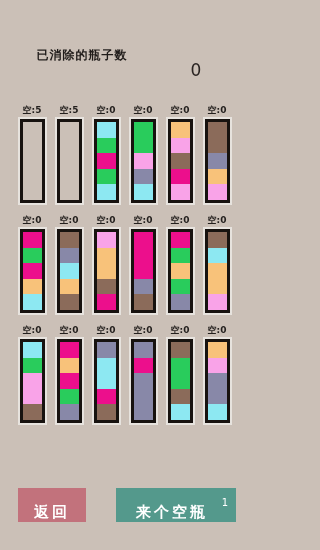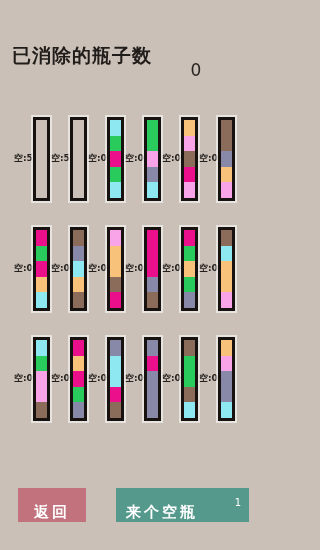--- a/index.html
+++ b/index.html
@@ -30,21 +30,21 @@
     width: 249px;
     height: 56px;
   }
   .header-title {
     position: absolute;
     left: 8px;
     top: 0;
     width: 148px;
     text-align: center;
     font-family: "DejaVu Sans", sans-serif;
-    font-size: 19px;
+    font-size: 12px;
     font-weight: bold;
     line-height: 22px;
     color: #201c1a;
     letter-spacing: 1px;
   }
   .header-count {
     position: absolute;
     left: 176px;
     top: 16px;
     width: 40px;
@@ -65,21 +65,21 @@
     position: relative;
     height: 110px;
     display: flex;
     justify-content: space-between;
     padding: 0 14px;
     box-sizing: border-box;
   }
   .bottle-cell {
     width: 36px;
     display: flex;
-    flex-direction: row;
+    flex-direction: column;
     align-items: center;
   }
   .bottle-label {
     font-family: "DejaVu Sans", sans-serif;
     font-size: 9px;
     font-weight: bold;
     color: #231f1d;
     line-height: 12px;
     margin-bottom: 3px;
     white-space: nowrap;
@@ -127,24 +127,24 @@
   }
   .btn-back {
     left: 18px;
     top: 0;
     width: 68px;
     background: #c2727c;
   }
   .btn-empty {
     left: 116px;
     top: 0;
-    width: 133px;
+    width: 120px;
     background: #54998c;
     justify-content: flex-start;
-    padding-left: 10px;
+    padding-left: 20px;
     box-sizing: border-box;
   }
   .btn-badge {
     position: absolute;
     right: 8px;
     top: 9px;
     font-family: "DejaVu Sans", sans-serif;
     font-size: 10px;
     font-weight: normal;
     letter-spacing: 0;

